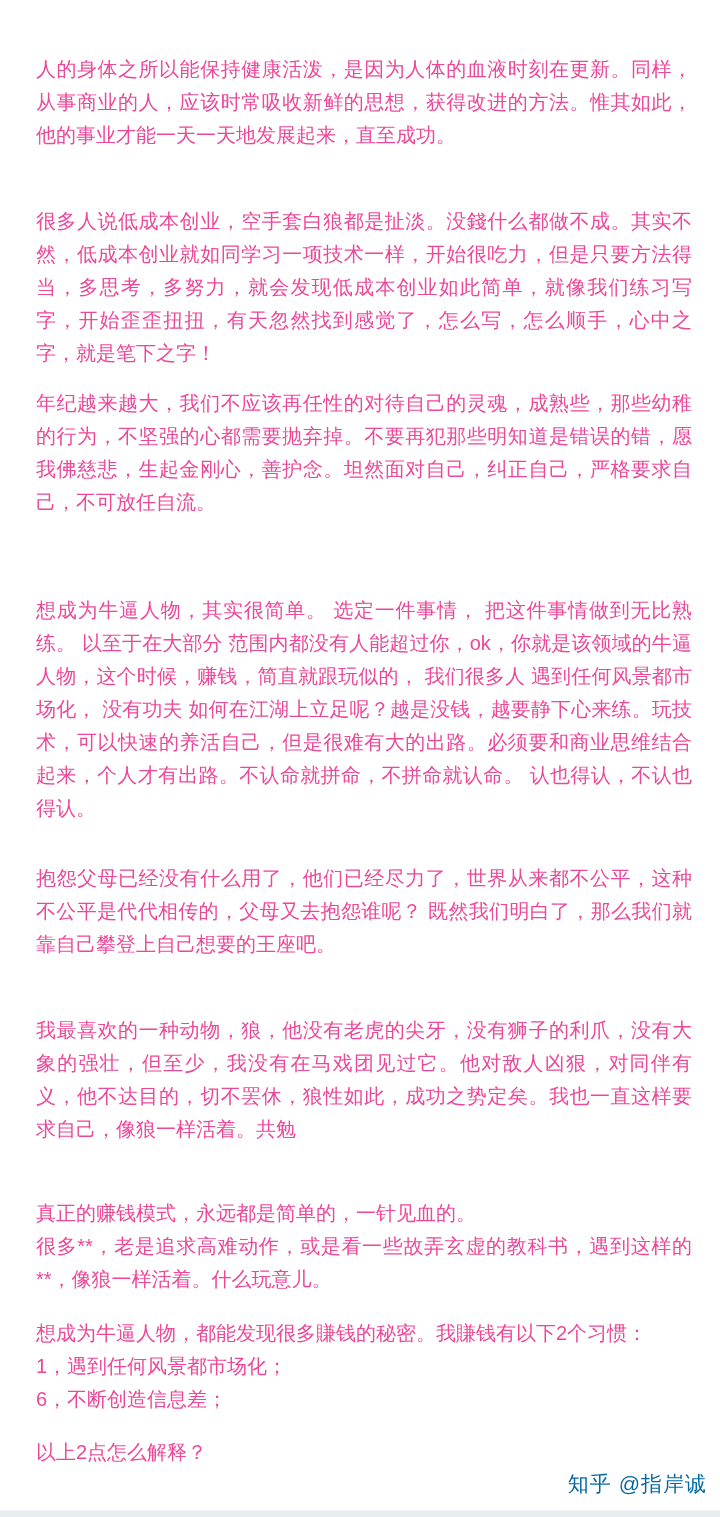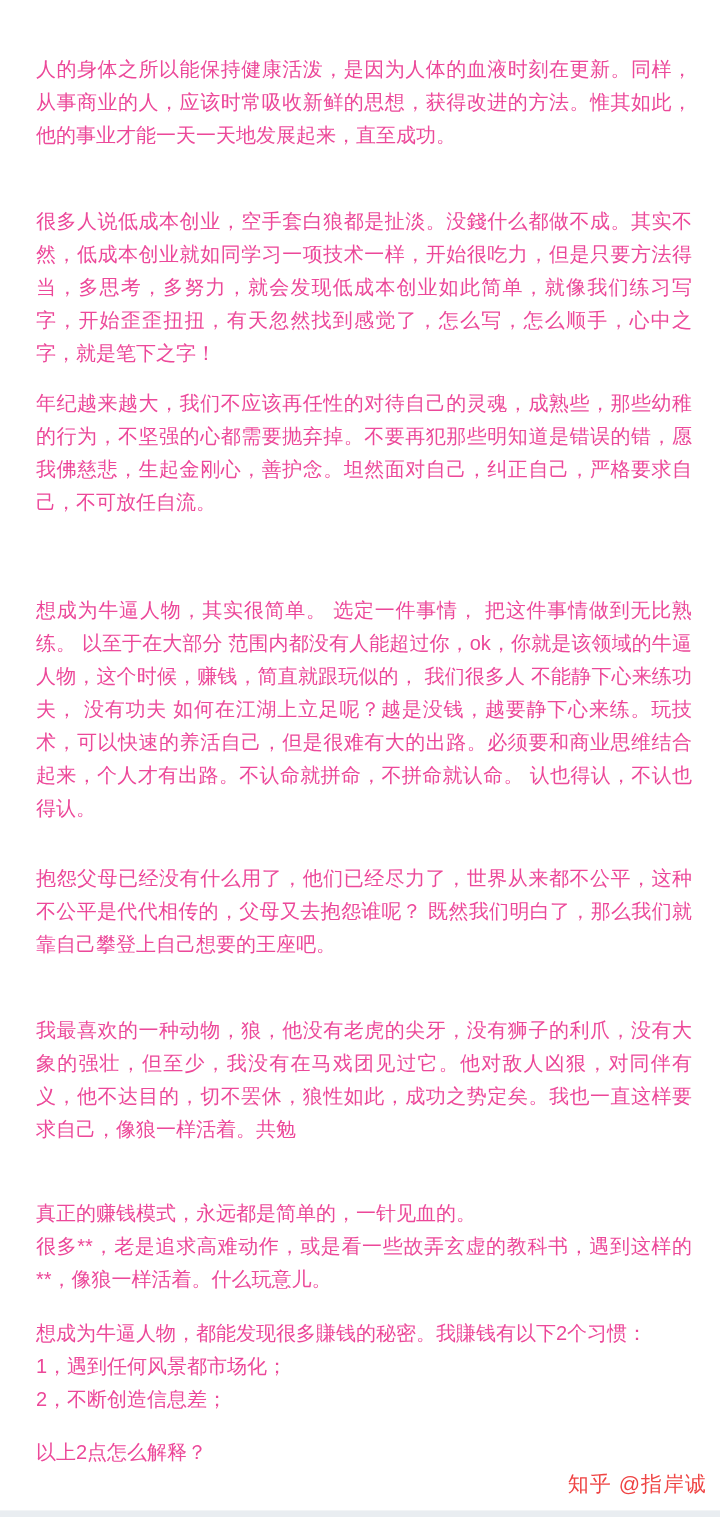--- a/index.html
+++ b/index.html
@@ -31,21 +31,21 @@
   .para.m49 { margin-bottom: 23px; }
   .para.m51 { margin-bottom: 51px; }
   .para.m21 { margin-bottom: 21px; }
   .para.m27 { margin-bottom: 27px; }
   .watermark {
     position: absolute;
     right: 13px;
     top: 1469px;
     font-size: 21px;
     line-height: 30px;
-    color: #ef4444;
+    color: #0369a1;
     letter-spacing: 1px;
   }
   .footer-bar {
     position: absolute;
     left: 0;
     bottom: 0;
     width: 720px;
     height: 6px;
     background: #e9edf1;
     border-top: 1px solid #f2f4f6;
@@ -62,42 +62,42 @@
 
   <p class="para m41">
     <span>很多人说低成本创业，空手套白狼都是扯淡。没錢什么都做不成。其实不然，低成本创业就如同学习一项技术一样，开始很吃力，但是只要方法得当，多思考，多努力，就会发现低成本创业如此简单，就像我们练习写字，开始歪歪扭扭，有天忽然找到感觉了，怎么写，怎么顺手，心中之字，就是笔下之字！</span>
   </p>
 
   <p class="para m78">
     <span>年纪越来越大，我们不应该再任性的对待自己的灵魂，成熟些，那些幼稚的行为，不坚强的心都需要抛弃掉。不要再犯那些明知道是错误的错，愿我佛慈悲，生起金刚心，善护念。坦然面对自己，纠正自己，严格要求自己，不可放任自流。</span>
   </p>
 
   <p class="para m37">
-    <span>想成为牛逼人物，其实很简单。 选定一件事情， 把这件事情做到无比熟练。 以至于在大部分 范围内都没有人能超过你，ok，你就是该领域的牛逼人物，这个时候，赚钱，简直就跟玩似的， 我们很多人 不能静下心来练功夫， 没有功夫 如何在江湖上立足呢？越是没钱，越要静下心来练。玩技术，可以快速的养活自己，但是很难有大的出路。必须要和商业思维结合起来，个人才有出路。不认命就拼命，不拼命就认命。 认也得认，不认也得认。</span>
+    <span>想成为牛逼人物，其实很简单。 选定一件事情， 把这件事情做到无比熟练。 以至于在大部分 范围内都没有人能超过你，ok，你就是该领域的牛逼人物，这个时候，赚钱，简直就跟玩似的， 我们很多人 遇到任何风景都市场化， 没有功夫 如何在江湖上立足呢？越是没钱，越要静下心来练。玩技术，可以快速的养活自己，但是很难有大的出路。必须要和商业思维结合起来，个人才有出路。不认命就拼命，不拼命就认命。 认也得认，不认也得认。</span>
   </p>
 
   <p class="para m53">
     <span>抱怨父母已经没有什么用了，他们已经尽力了，世界从来都不公平，这种不公平是代代相传的，父母又去抱怨谁呢？ 既然我们明白了，那么我们就靠自己攀登上自己想要的王座吧。</span>
   </p>
 
   <p class="para m49">
     <span>我最喜欢的一种动物，狼，他没有老虎的尖牙，没有狮子的利爪，没有大象的强壮，但至少，我没有在马戏团见过它。他对敌人凶狠，对同伴有义，他不达目的，切不罢休，狼性如此，成功之势定矣。我也一直这样要求自己，像狼一样活着。共勉</span>
   </p>
 
   <p class="para m51">
     </p>
     <div>真正的赚钱模式，永远都是简单的，一针见血的。</div>
     <div>很多**，老是追求高难动作，或是看一些故弄玄虚的教科书，遇到这样的**，像狼一样活着。什么玩意儿。</div>
   <p></p>
 
   <p class="para m21">
     </p>
     <div>想成为牛逼人物，都能发现很多賺钱的秘密。我賺钱有以下2个习惯：</div>
     <div>1，遇到任何风景都市场化；</div>
-    <div>2，不断创造信息差；</div>
+    <div>6，不断创造信息差；</div>
   <p></p>
 
   <p class="para m27">
     <span>以上2点怎么解释？</span>
   </p>
 
 </div>
 
 <div class="watermark">知乎 @指岸诚</div>
 

